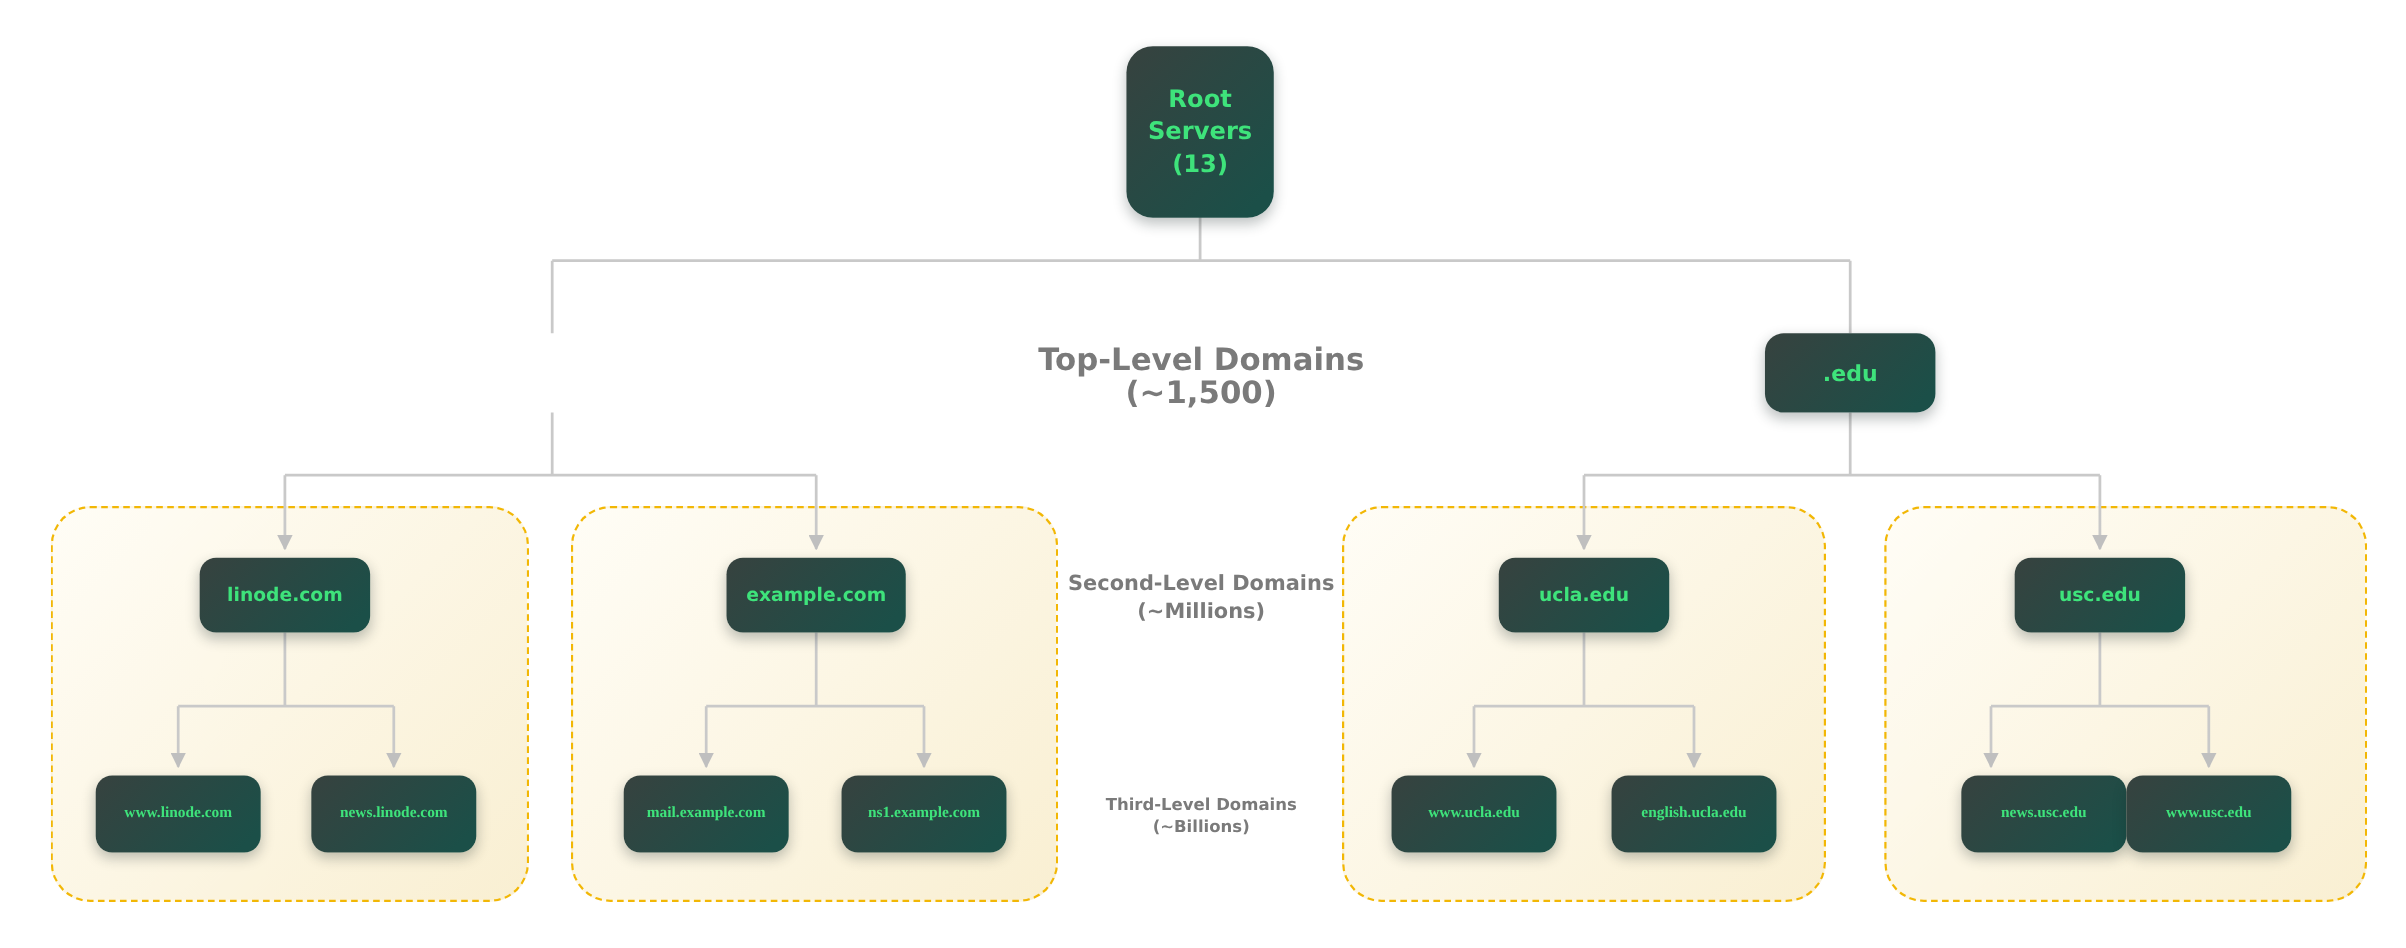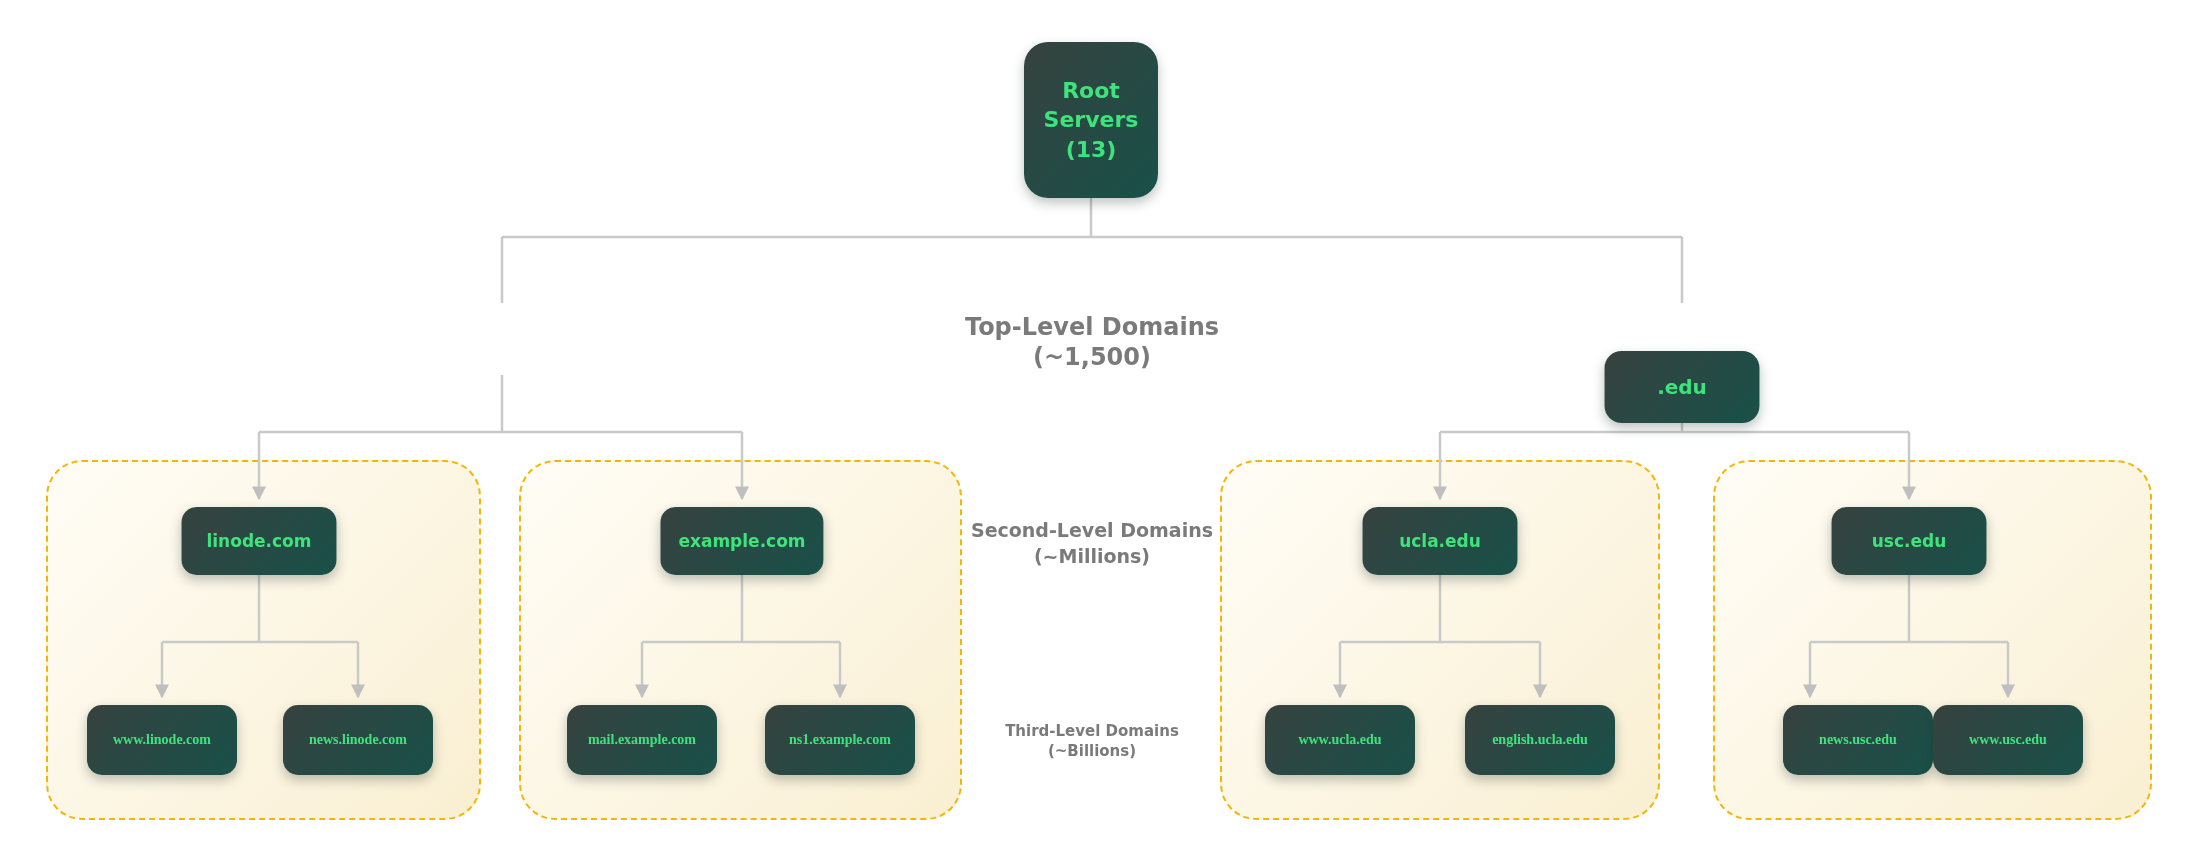--- a/index.html
+++ b/index.html
@@ -34,21 +34,21 @@
     border-radius:24px;font-size:22px;line-height:1.32;
     white-space:normal;padding:0 10px;
   }
   .node.tld{top:303px;min-width:155px;height:72px;border-radius:17px;font-size:20px;padding:0 22px;}
   .node.sld{top:507px;min-width:155px;height:68px;border-radius:15px;font-size:17px;padding:0 18px;}
   .node.t3 {top:705px;min-width:150px;height:70px;border-radius:15px;font-size:14px;padding:0 14px;font-family:Liberation Serif, serif;}
   .lvl{
     position:absolute;left:1092px;transform:translateX(-50%);
     text-align:center;color:#7a7a7a;font-weight:bold;white-space:nowrap;
   }
-  .lvl-top{top:312px;font-size:24px;line-height:30px;}
+  .lvl-top{top:312px;font-size:28px;line-height:30px;}
   .lvl-second{top:517px;font-size:19px;line-height:26px;}
   .lvl-third{top:721px;font-size:15px;line-height:20px;}
 </style>
 </head>
 <body>
 
 <div class="stage">
 
   <div class="zone" style="left:46px;width:435px;"></div>
   <div class="zone" style="left:519px;width:443px;"></div>
@@ -83,21 +83,21 @@
       <path marker-end="url(#arrow)" d="M840 642 V697"></path>
       <path marker-end="url(#arrow)" d="M1340 642 V697"></path>
       <path marker-end="url(#arrow)" d="M1540 642 V697"></path>
       <path marker-end="url(#arrow)" d="M1810 642 V697"></path>
       <path marker-end="url(#arrow)" d="M2008 642 V697"></path>
     </g>
   </svg>
 
   <div class="node root">Root Servers (13)</div>
 
-  <div class="node tld" style="left:1682px;margin-top:48px;">.edu</div>
+  <div class="node tld" style="left:1682px;">.edu</div>
 
   <div class="node sld" style="left:259px;">linode.com</div>
   <div class="node sld" style="left:742px;">example.com</div>
   <div class="node sld" style="left:1440px;">ucla.edu</div>
   <div class="node sld" style="left:1909px;">usc.edu</div>
 
   <div class="node t3" style="left:162px;">www.linode.com</div>
   <div class="node t3" style="left:358px;">news.linode.com</div>
   <div class="node t3" style="left:642px;border-radius:15px;">mail.example.com</div>
   <div class="node t3" style="left:840px;">ns1.example.com</div>

